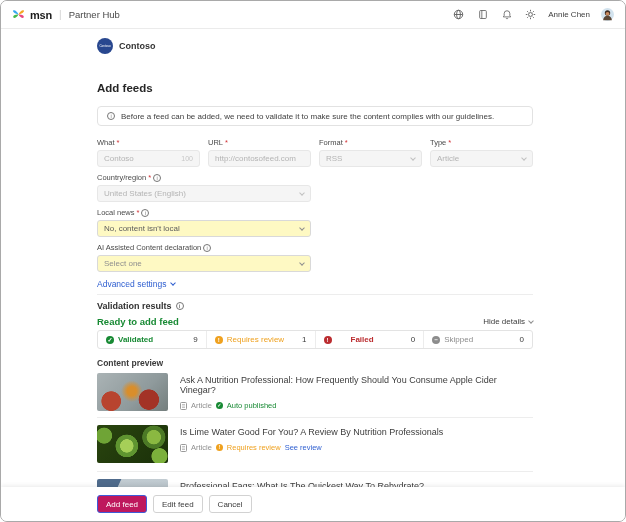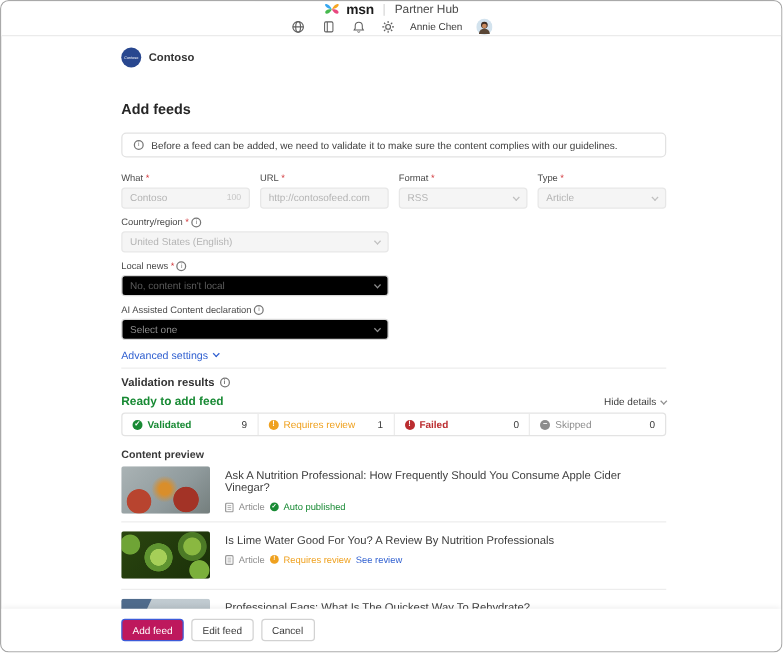--- a/index.html
+++ b/index.html
@@ -9,21 +9,21 @@
   .page {
     position:relative; width:626px; height:522px;
     border:1px solid #a9a9a9; border-radius:7px; overflow:hidden;
     background:#fff; color:#3a3a3a;
   }
 
   
   .topbar {
     position:absolute; top:0; left:0; right:0; height:28px;
     display:flex; align-items:center; justify-content:space-between;
-    padding:0 11px; border-bottom:1px solid #ebebeb; background:#fff; z-index:3;flex-direction:column;
+    padding:0 11px; border-bottom:1px solid #ebebeb; background:#fff; z-index:3;
   }
   .brand { display:flex; align-items:center; gap:5px; }
   .brand .msn { font-weight:700; font-size:11px; color:#1b1b1b; letter-spacing:-.2px; }
   .brand .pipe { color:#d2d2d2; font-size:10px; margin:0 2px; }
   .brand .appname { font-size:9.5px; color:#4a4a4a; }
   .top-actions { display:flex; align-items:center; gap:11px; }
   .icon-btn { display:inline-flex; align-items:center; justify-content:center; width:13px; height:13px; cursor:pointer; background:none; border:none; }
   .user-name { font-size:8px; color:#3c3c3c; }
 
   
@@ -39,21 +39,21 @@
   .banner { margin-top:11px; height:20px; border:1px solid #e2e2e2; border-radius:4px;
     display:flex; align-items:center; gap:6px; padding:0 9px; font-size:8px; color:#404040; background:#fff; }
 
   .info-i { flex:0 0 auto; width:8px; height:8px; border:1px solid #767676; border-radius:50%;
     font-size:5.5px; line-height:6.5px; text-align:center; color:#767676; display:inline-block; font-style:normal; }
 
   .row1 { margin-top:12px; display:grid; grid-template-columns:repeat(4,1fr); gap:8px; }
   .field-half { margin-top:6px; width:214px; }
   .field-label { display:flex; align-items:center; gap:2px; font-size:7.5px; color:#4a4a4a; height:9px; margin-bottom:3px; }
   .req { color:#d13438; font-size:7.5px; }
-  .input { height:17px; border:1px solid #d9d9d9; border-radius:3px; background:#000000;
+  .input { height:17px; border:1px solid #d9d9d9; border-radius:3px; background:#fef9c3;
     display:flex; align-items:center; justify-content:space-between; padding:0 6px; font-size:8px; color:#5c5c5c; }
   .input.disabled { background:#f5f5f5; border-color:#e7e7e7; color:#b4b4b4; }
   .input .counter { font-size:7px; color:#c7c7c7; }
 
   .chev { display:inline-block; width:4px; height:4px; border-right:1.2px solid #8f8f8f;
     border-bottom:1.2px solid #8f8f8f; transform:rotate(45deg); margin-bottom:1px; }
   .chev.light { border-color:#c0c0c0; }
   .chev.blue  { border-color:#2f5fd0; }
 
   .advanced { margin-top:7px; display:flex; align-items:center; gap:5px; font-size:8.5px;
@@ -68,21 +68,21 @@
   .ready { font-size:9.5px; font-weight:700; color:#188a34; }
   .hide-details { display:flex; align-items:center; gap:4px; font-size:8px; color:#3c3c3c; cursor:pointer; }
 
   .stats-bar { margin-top:4px; height:19px; border:1px solid #e3e3e3; border-radius:3px;
     display:flex; align-items:stretch; background:#fff; }
   .stat { flex:1; display:flex; align-items:center; gap:4px; padding:0 8px; font-size:8px; }
   .stat + .stat { border-left:1px solid #ececec; }
   .stat-count { margin-left:auto; color:#3a3a3a; }
   .t-success { color:#188a34; font-weight:700; }
   .t-warning { color:#efa11f; }
-  .t-error   { color:#bb2d30; font-weight:700; }
+  .t-error   { color:#bb2d30; font-weight:700;margin-left:15px; }
   .t-neutral { color:#8c8c8c; }
 
   .dot { flex:0 0 auto; width:8px; height:8px; border-radius:50%; color:#fff; font-size:6px;
     display:inline-flex; align-items:center; justify-content:center; font-weight:700; line-height:1; }
   .dot.sm { width:7px; height:7px; font-size:5px; }
   .dot.success { background:#188a34; } .dot.warning { background:#efa11f; }
   .dot.error { background:#bb2d30; }  .dot.neutral { background:#8c8c8c; }
 
   .preview-head { margin-top:9px; font-size:8.5px; font-weight:700; color:#3a3a3a; height:10px; }
 

